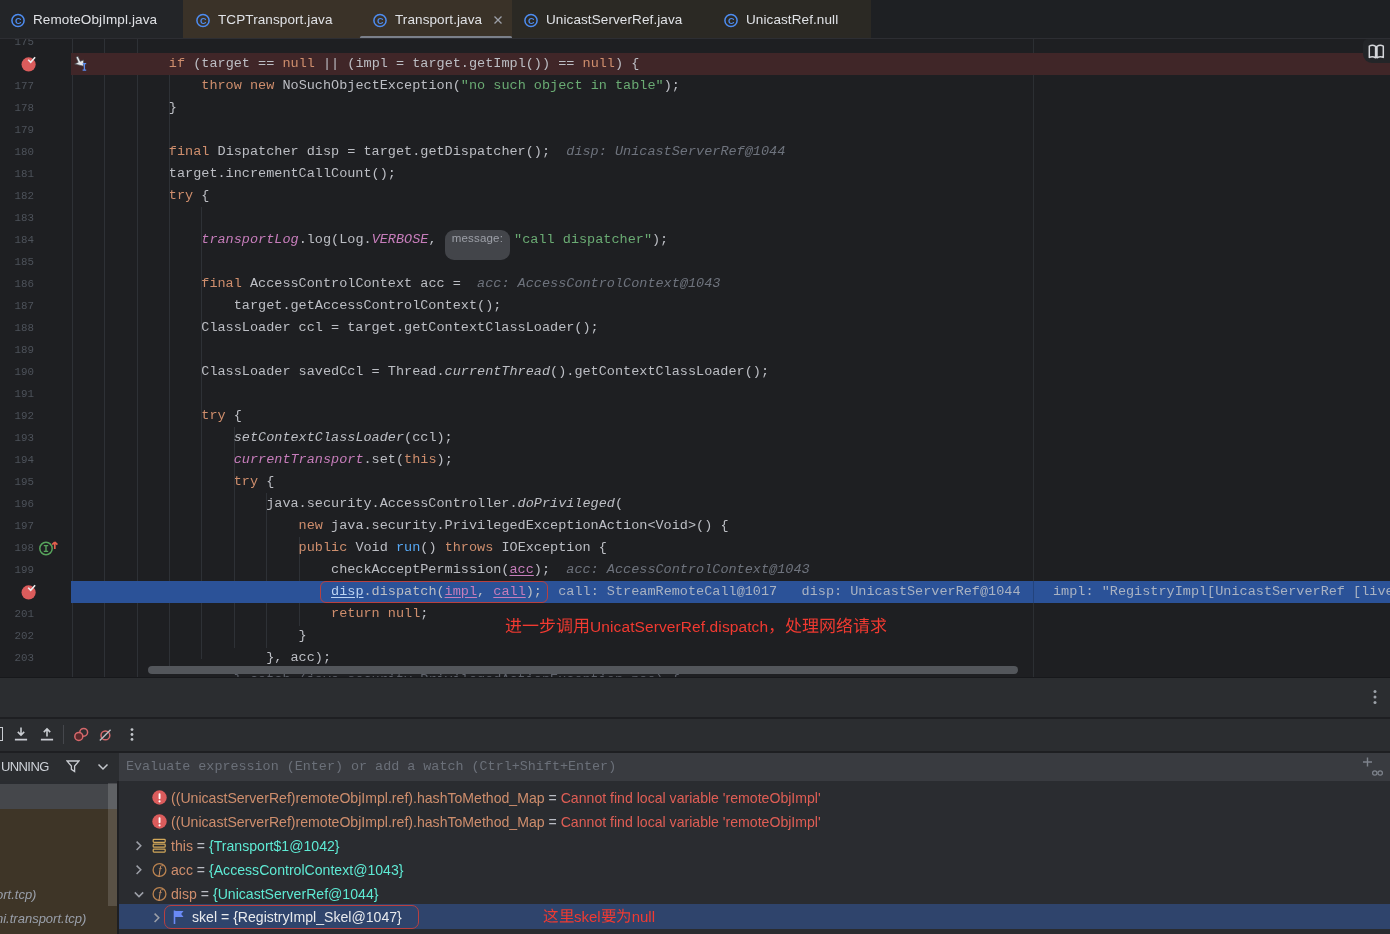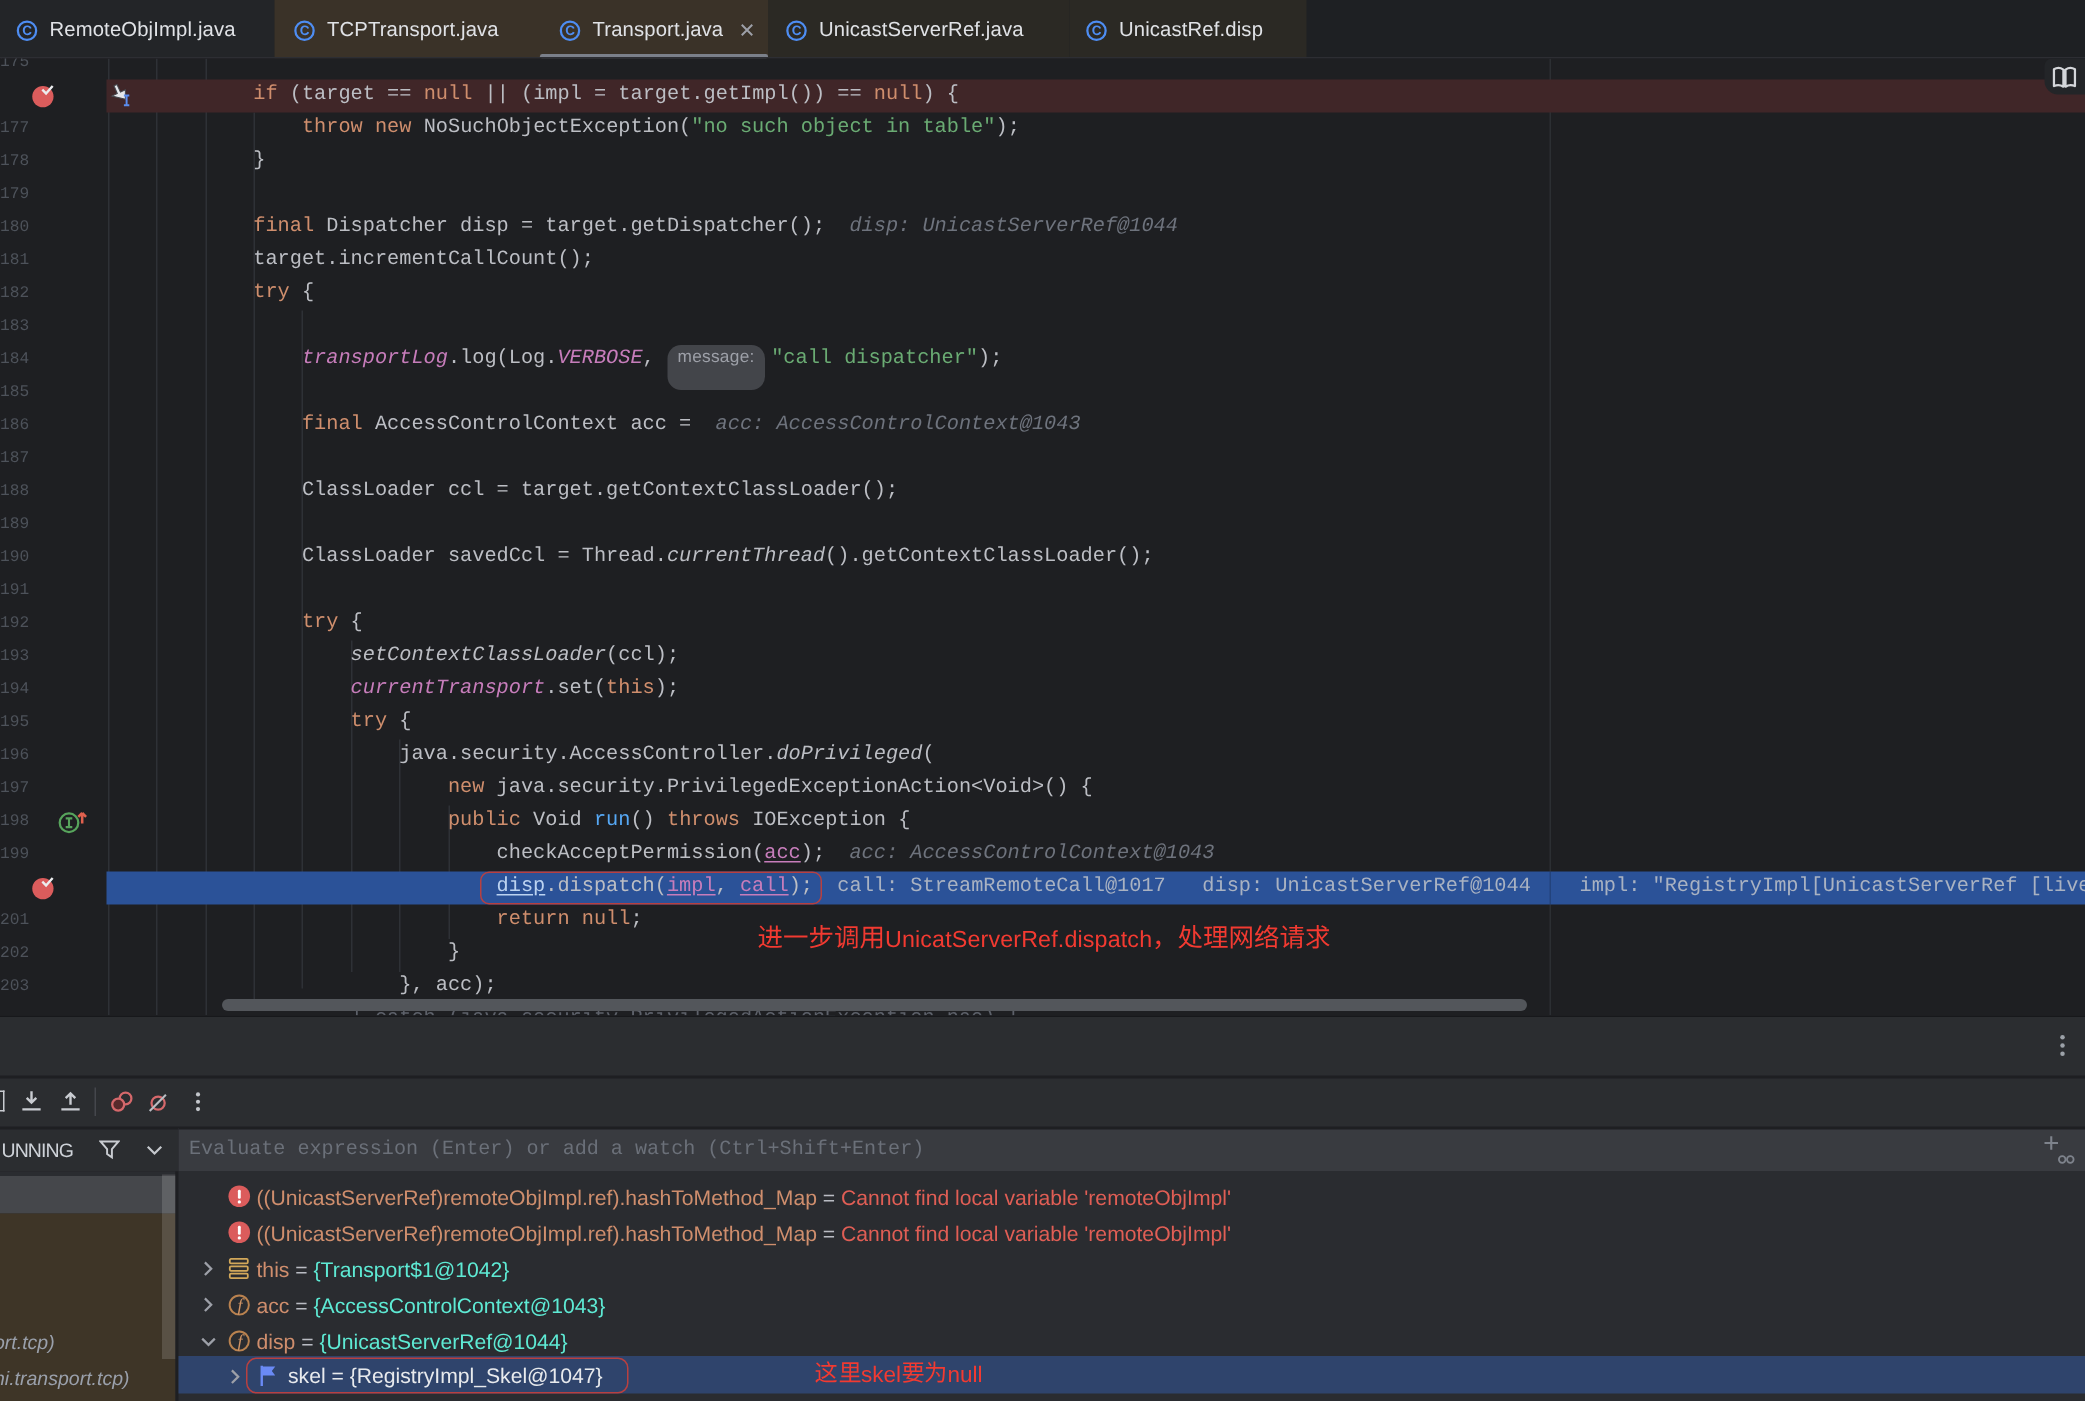--- a/index.html
+++ b/index.html
@@ -2,21 +2,21 @@
 <html><head><meta charset="utf-8"><style>
 html,body{margin:0;padding:0;width:1390px;height:934px;background:#1e1f22;overflow:hidden}
 *{box-sizing:border-box}
 body{font-family:"Liberation Sans",sans-serif;-webkit-font-smoothing:antialiased}
 .abs{position:absolute}
 #tabbar{position:absolute;left:0;top:0;width:1390px;height:39px;background:#1e2023}
 .tab{position:absolute;top:0;height:39px;display:flex;align-items:center;font-size:13.5px;letter-spacing:-.3px;color:#e0e2e6}
 .tab .lbl{margin-left:7px;letter-spacing:.1px}
 #editor{position:absolute;left:0;top:39px;width:1390px;height:638px;background:#1e1f22;overflow:hidden}
 .ig{position:absolute;width:1px;background:#2e3136}
-.ln{position:absolute;left:0;width:34px;height:22px;line-height:22px;
+.ln{position:absolute;left:0;width:34px;height:22px;line-height:22px;text-align:right;
   font-family:"Liberation Mono",monospace;font-size:10.8px;color:#4d525a}
 .cl{position:absolute;left:71.5px;height:22px;line-height:22px;white-space:pre;
   font-family:"Liberation Mono",monospace;font-size:13.53px;color:#bcbec4}
 .k{color:#cf8e6d}
 .s{color:#6aab73}
 .c{color:#7a7e85}
 .f{color:#c77dbb;font-style:italic}
 .it{font-style:italic}
 .m{color:#56a8f5}
 .h{color:#6e737d;font-style:italic}
@@ -66,21 +66,21 @@
         <circle cx="8" cy="8.5" r="6.1" fill="none" stroke="#4e8df2" stroke-width="1.5"></circle>
         <text x="8" y="11.6" font-size="9" font-weight="bold" fill="#4e8df2" text-anchor="middle" font-family="Liberation Sans">C</text>
       </svg>
       <span class="lbl">UnicastServerRef.java</span>
     </div>
 <div class="tab" style="left:713px;width:158px;background:#2b2924;padding-left:10px">
       <svg width="16" height="16" style="flex:none">
         <circle cx="8" cy="8.5" r="6.1" fill="none" stroke="#4e8df2" stroke-width="1.5"></circle>
         <text x="8" y="11.6" font-size="9" font-weight="bold" fill="#4e8df2" text-anchor="middle" font-family="Liberation Sans">C</text>
       </svg>
-      <span class="lbl">UnicastRef.disp</span>
+      <span class="lbl">UnicastRef.null</span>
     </div>
 </div>
 <div class="abs" style="left:0;top:38px;width:1390px;height:1px;background:#2d2e33"></div>
 <div id="editor">
 <div class="ig" style="left:71.5px;top:0px;height:638px"></div>
 <div class="ig" style="left:104px;top:0px;height:638px"></div>
 <div class="ig" style="left:136.5px;top:0px;height:638px"></div>
 <div class="ig" style="left:169px;top:36px;height:594px"></div>
 <div class="ig" style="left:201.4px;top:168px;height:452px"></div>
 <div class="ig" style="left:233.9px;top:388px;height:221px"></div>
@@ -134,20 +134,21 @@
 <div class="cl" style="top:14px">            <span class="k">if</span> (target == <span class="k">null</span> || (impl = target.getImpl()) == <span class="k">null</span>) {</div>
 <div class="cl" style="top:36px">                <span class="k">throw</span> <span class="k">new</span> NoSuchObjectException(<span class="s">"no such object in table"</span>);</div>
 <div class="cl" style="top:58px">            }</div>
 <div class="cl" style="top:80px"></div>
 <div class="cl" style="top:102px">            <span class="k">final</span> Dispatcher disp = target.getDispatcher();  <span class="h">disp: UnicastServerRef@1044</span></div>
 <div class="cl" style="top:124px">            target.incrementCallCount();</div>
 <div class="cl" style="top:146px">            <span class="k">try</span> {</div>
 <div class="cl" style="top:190px">                <span class="f">transportLog</span>.log(Log.<span class="f">VERBOSE</span>, <span class="chip">message:</span><span class="s">"call dispatcher"</span>);</div>
 <div class="cl" style="top:212px"></div>
 <div class="cl" style="top:234px">                <span class="k">final</span> AccessControlContext acc =  <span class="h">acc: AccessControlContext@1043</span></div>
+<div class="cl" style="top:256px">                    target.getAccessControlContext();</div>
 <div class="cl" style="top:278px">                ClassLoader ccl = target.getContextClassLoader();</div>
 <div class="cl" style="top:300px"></div>
 <div class="cl" style="top:322px">                ClassLoader savedCcl = Thread.<span class="it">currentThread</span>().getContextClassLoader();</div>
 <div class="cl" style="top:344px"></div>
 <div class="cl" style="top:366px">                <span class="k">try</span> {</div>
 <div class="cl" style="top:388px">                    <span class="it">setContextClassLoader</span>(ccl);</div>
 <div class="cl" style="top:410px">                    <span class="f">currentTransport</span>.set(<span class="k">this</span>);</div>
 <div class="cl" style="top:432px">                    <span class="k">try</span> {</div>
 <div class="cl" style="top:454px">                        java.security.AccessController.<span class="it">doPrivileged</span>(</div>
 <div class="cl" style="top:476px">                            <span class="k">new</span> java.security.PrivilegedExceptionAction&lt;Void&gt;() {</div>

